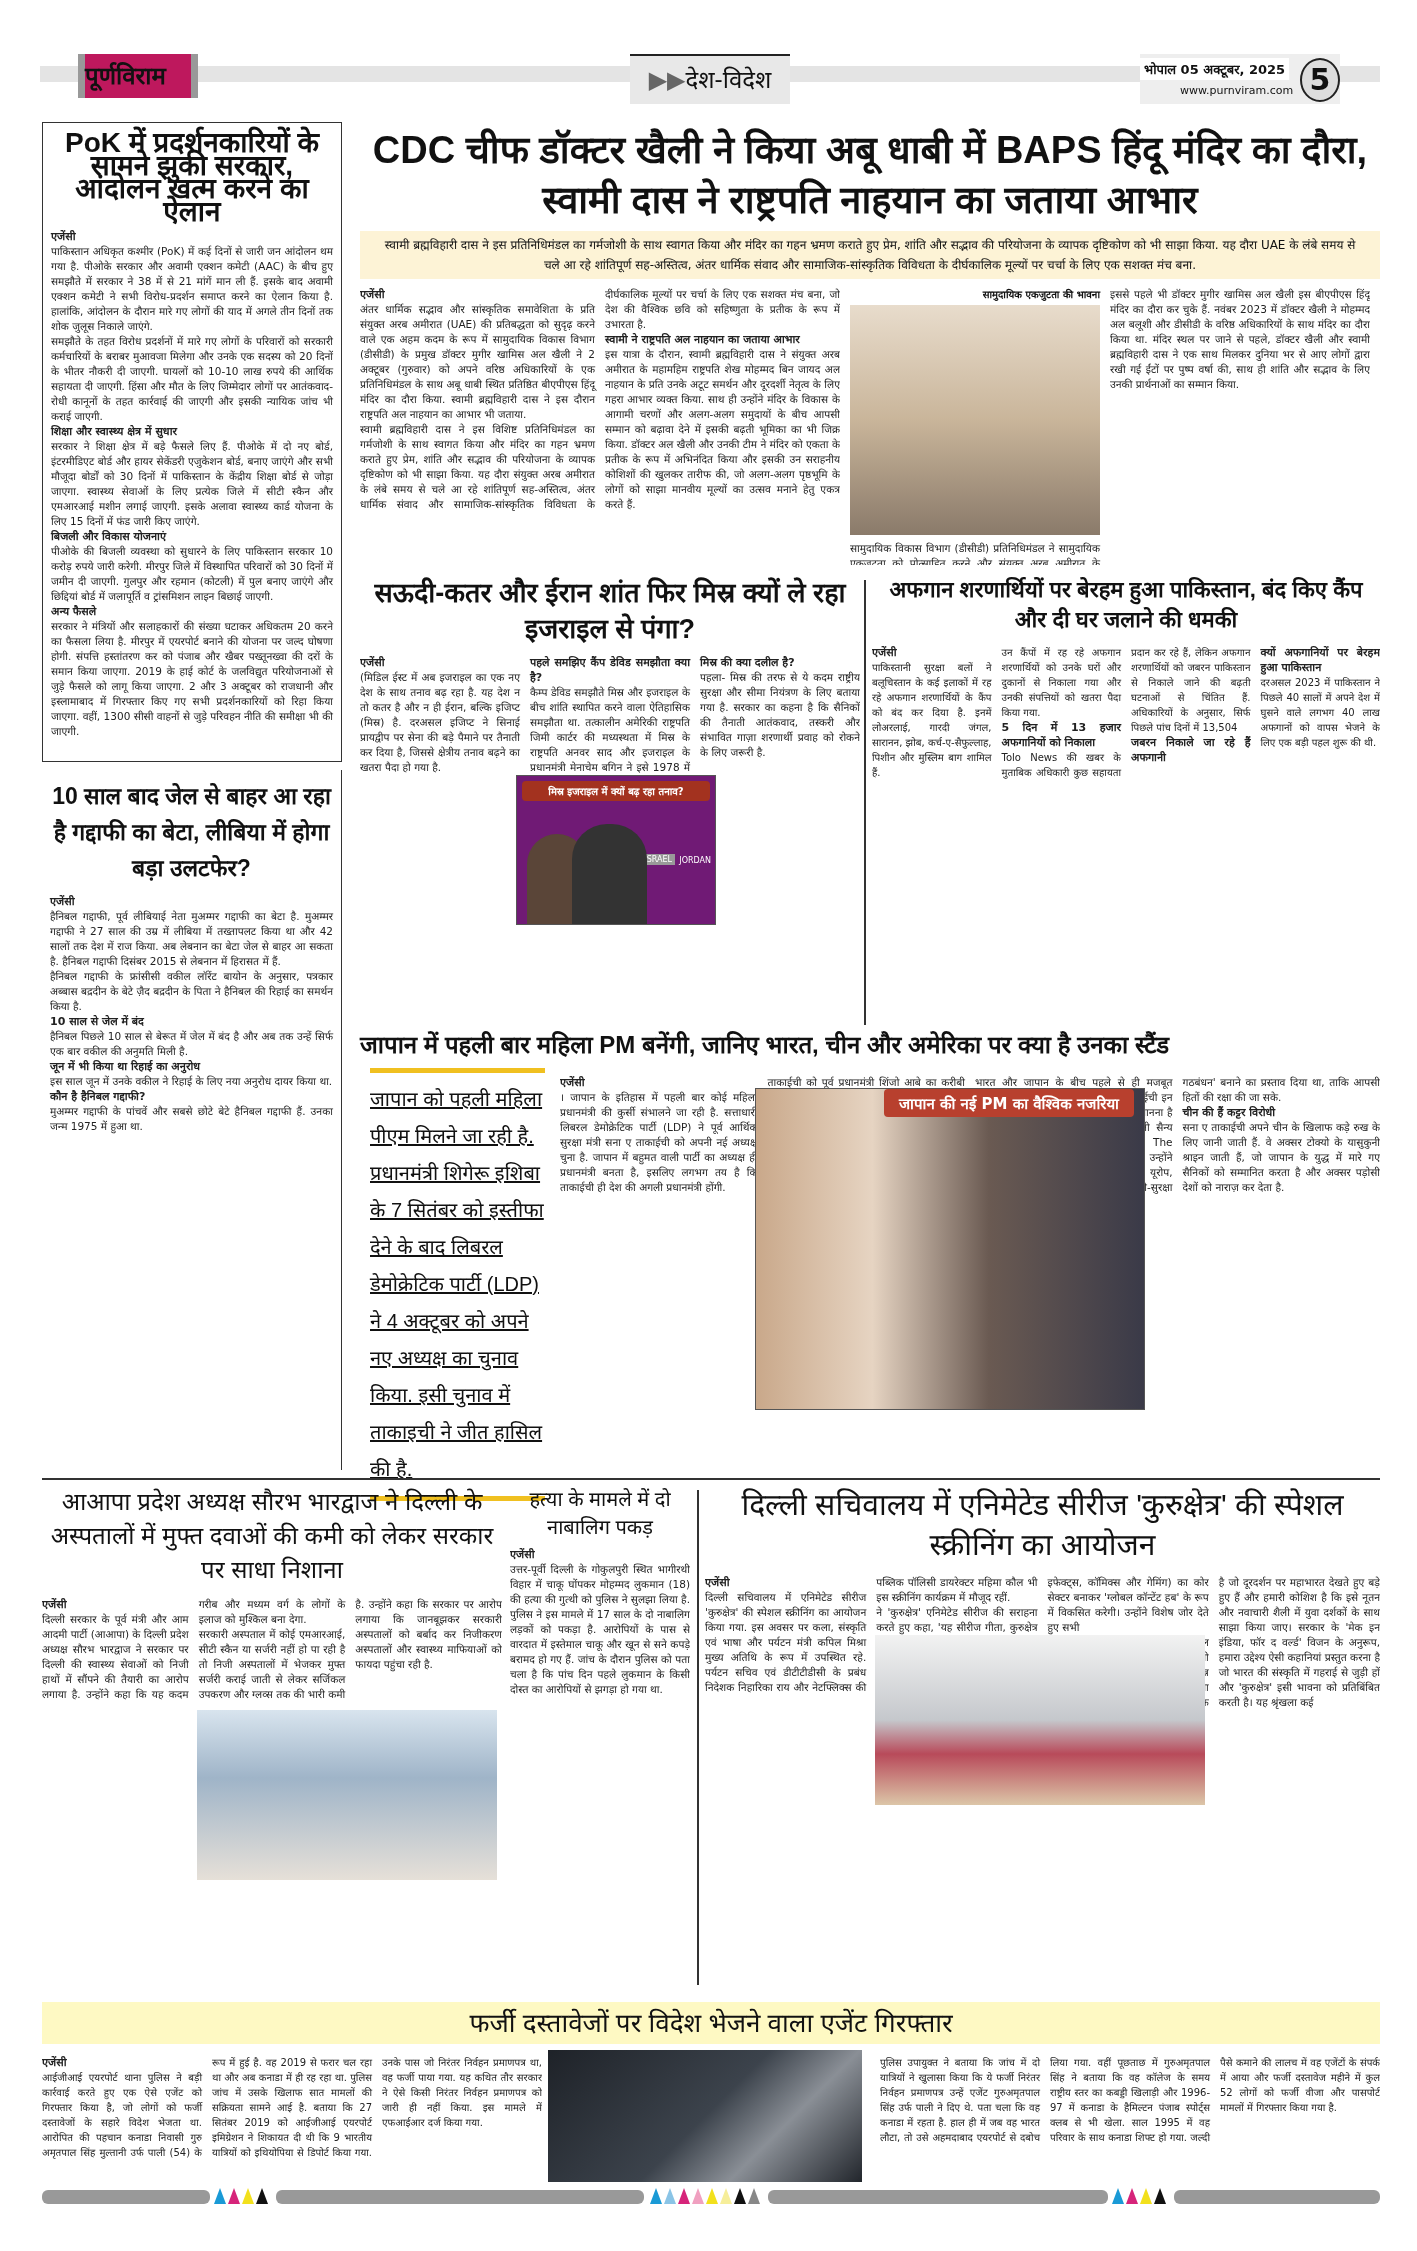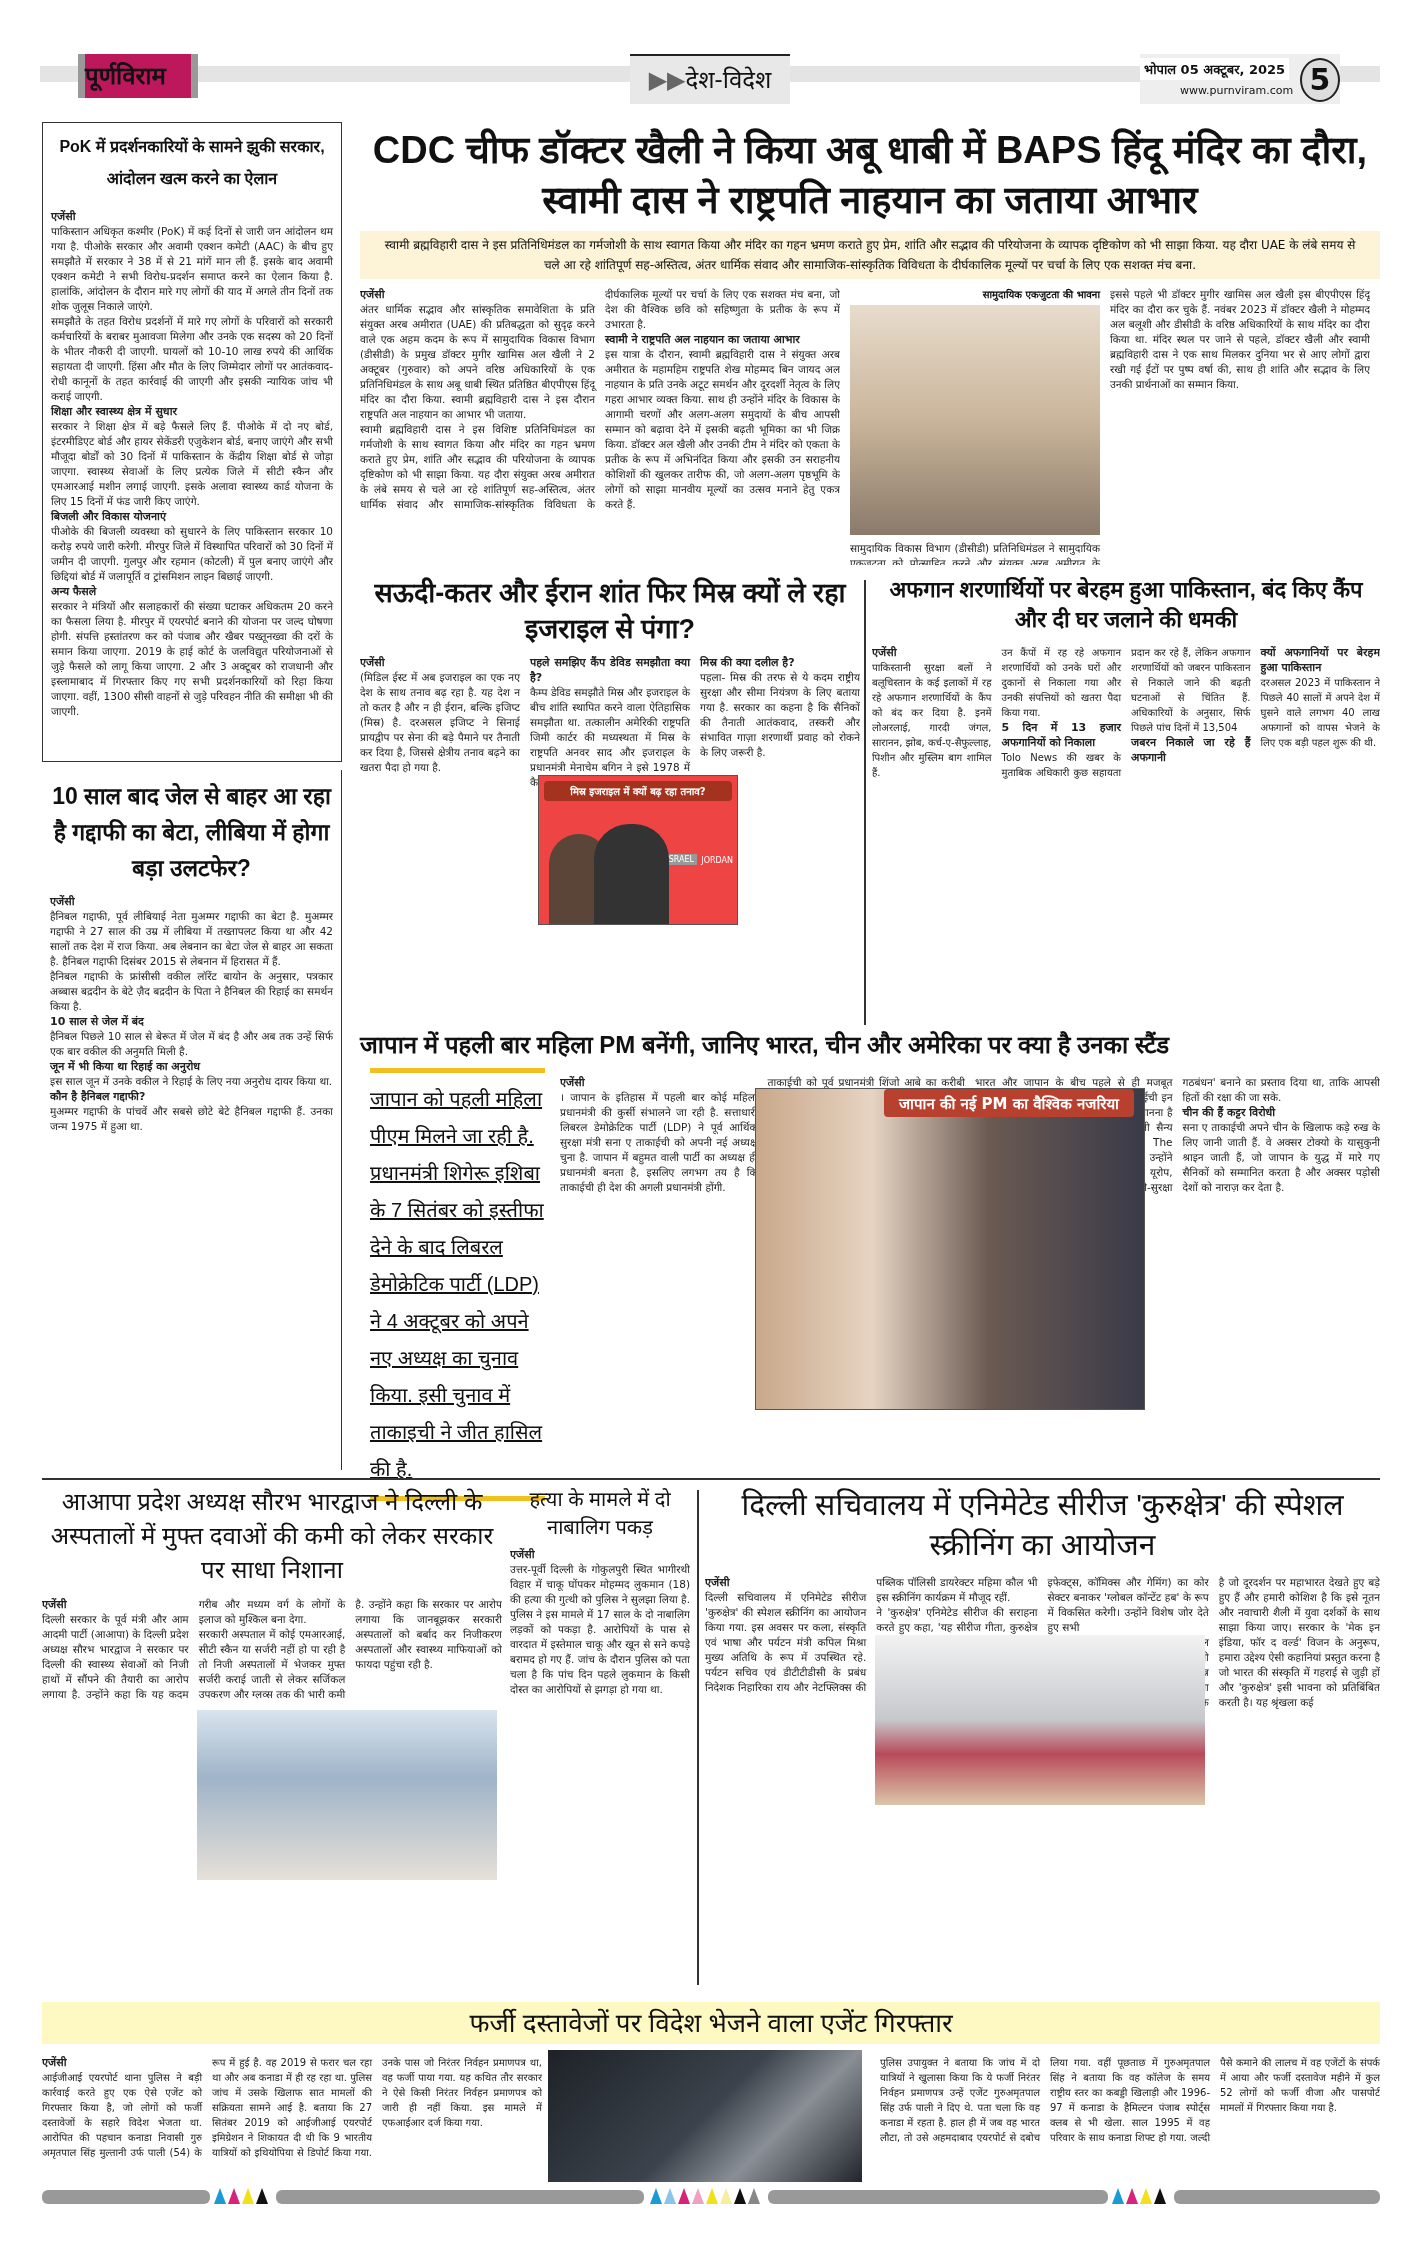--- a/index.html
+++ b/index.html
@@ -38,21 +38,21 @@
   <div class="brand">पूर्णविराम</div>
   <div class="section"><span style="color:#666">▶▶</span><span>देश-विदेश</span></div>
   <div class="dateline">
     <div class="date">भोपाल 05 अक्टूबर, 2025</div>
     <div class="site">www.purnviram.com</div>
     <div class="pageno">5</div>
   </div>
 </div>
 
 <div class="abs box" style="left:42px;top:122px;width:300px;height:640px;padding:8px 8px;overflow:hidden">
-  <h2 style="font-size:16px;line-height:32px;margin-bottom:14px">PoK में प्रदर्शनकारियों के सामने झुकी सरकार, आंदोलन खत्म करने का ऐलान</h2>
+  <h2 style="font-size:28px;line-height:23px;margin-bottom:6px">PoK में प्रदर्शनकारियों के सामने झुकी सरकार, आंदोलन खत्म करने का ऐलान</h2>
   <div class="body-text">
     <div class="subhead">एजेंसी</div>
     <p>पाकिस्तान अधिकृत कश्मीर (PoK) में कई दिनों से जारी जन आंदोलन थम गया है. पीओके सरकार और अवामी एक्शन कमेटी (AAC) के बीच हुए समझौते में सरकार ने 38 में से 21 मांगें मान ली हैं. इसके बाद अवामी एक्शन कमेटी ने सभी विरोध-प्रदर्शन समाप्त करने का ऐलान किया है. हालांकि, आंदोलन के दौरान मारे गए लोगों की याद में अगले तीन दिनों तक शोक जुलूस निकाले जाएंगे.</p>
     <p>समझौते के तहत विरोध प्रदर्शनों में मारे गए लोगों के परिवारों को सरकारी कर्मचारियों के बराबर मुआवजा मिलेगा और उनके एक सदस्य को 20 दिनों के भीतर नौकरी दी जाएगी. घायलों को 10-10 लाख रुपये की आर्थिक सहायता दी जाएगी. हिंसा और मौत के लिए जिम्मेदार लोगों पर आतंकवाद-रोधी कानूनों के तहत कार्रवाई की जाएगी और इसकी न्यायिक जांच भी कराई जाएगी.</p>
     <div class="subhead">शिक्षा और स्वास्थ्य क्षेत्र में सुधार</div>
     <p>सरकार ने शिक्षा क्षेत्र में बड़े फैसले लिए हैं. पीओके में दो नए बोर्ड, इंटरमीडिएट बोर्ड और हायर सेकेंडरी एजुकेशन बोर्ड, बनाए जाएंगे और सभी मौजूदा बोर्डों को 30 दिनों में पाकिस्तान के केंद्रीय शिक्षा बोर्ड से जोड़ा जाएगा. स्वास्थ्य सेवाओं के लिए प्रत्येक जिले में सीटी स्कैन और एमआरआई मशीन लगाई जाएगी. इसके अलावा स्वास्थ्य कार्ड योजना के लिए 15 दिनों में फंड जारी किए जाएंगे.</p>
     <div class="subhead">बिजली और विकास योजनाएं</div>
     <p>पीओके की बिजली व्यवस्था को सुधारने के लिए पाकिस्तान सरकार 10 करोड़ रुपये जारी करेगी. मीरपुर जिले में विस्थापित परिवारों को 30 दिनों में जमीन दी जाएगी. गुलपुर और रहमान (कोटली) में पुल बनाए जाएंगे और छिद्दियां बोर्ड में जलापूर्ति व ट्रांसमिशन लाइन बिछाई जाएगी.</p>
     <div class="subhead">अन्य फैसले</div>
     <p>सरकार ने मंत्रियों और सलाहकारों की संख्या घटाकर अधिकतम 20 करने का फैसला लिया है. मीरपुर में एयरपोर्ट बनाने की योजना पर जल्द घोषणा होगी. संपत्ति हस्तांतरण कर को पंजाब और खैबर पख्तूनख्वा की दरों के समान किया जाएगा. 2019 के हाई कोर्ट के जलविद्युत परियोजनाओं से जुड़े फैसले को लागू किया जाएगा. 2 और 3 अक्टूबर को राजधानी और इस्लामाबाद में गिरफ्तार किए गए सभी प्रदर्शनकारियों को रिहा किया जाएगा. वहीं, 1300 सीसी वाहनों से जुड़े परिवहन नीति की समीक्षा भी की जाएगी.</p>
@@ -100,21 +100,21 @@
   <h2 style="font-size:27px;line-height:36px">सऊदी-कतर और ईरान शांत फिर मिस्र क्यों ले रहा इजराइल से पंगा?</h2>
   <div style="position:relative;margin-top:8px">
     <div class="body-text cols3" style="height:370px;overflow:hidden">
       <div class="subhead">एजेंसी</div>
       <p>(मिडिल ईस्ट में अब इजराइल का एक नए देश के साथ तनाव बढ़ रहा है. यह देश न तो कतर है और न ही ईरान, बल्कि इजिप्ट (मिस्र) है. दरअसल इजिप्ट ने सिनाई प्रायद्वीप पर सेना की बड़े पैमाने पर तैनाती कर दिया है, जिससे क्षेत्रीय तनाव बढ़ने का खतरा पैदा हो गया है.</p>
       <div class="subhead">पहले समझिए कैंप डेविड समझौता क्या है?</div>
       <p>कैम्प डेविड समझौते मिस्र और इजराइल के बीच शांति स्थापित करने वाला ऐतिहासिक समझौता था. तत्कालीन अमेरिकी राष्ट्रपति जिमी कार्टर की मध्यस्थता में मिस्र के राष्ट्रपति अनवर साद और इजराइल के प्रधानमंत्री मेनाचेम बगिन ने इसे 1978 में कैम्प डेविड में हस्ताक्षरित किया.</p>
       <div class="subhead">मिस्र की क्या दलील है?</div>
       <p>पहला- मिस्र की तरफ से ये कदम राष्ट्रीय सुरक्षा और सीमा नियंत्रण के लिए बताया गया है. सरकार का कहना है कि सैनिकों की तैनाती आतंकवाद, तस्करी और संभावित गाज़ा शरणार्थी प्रवाह को रोकने के लिए जरूरी है.</p>
     </div>
-    <div style="position:absolute;left:178px;top:120px;width:200px;height:150px;background:#ef4444;border:1px solid #555">
+    <div style="position:absolute;left:156px;top:120px;width:200px;height:150px;background:#701a75;border:1px solid #555">
       <div class="caption-band" style="font-size:10px;margin:5px;padding:3px;background:#a3321f">मिस्र इजराइल में क्यों बढ़ रहा तनाव?</div>
       <div style="position:absolute;right:40px;top:78px;font-size:8px;background:#999;color:#fff;padding:1px 3px">ISRAEL</div>
       <div style="position:absolute;right:4px;top:80px;font-size:8px;color:#fff">JORDAN</div>
       <div style="position:absolute;left:10px;bottom:0;width:60px;height:90px;background:#5a4538;border-radius:30px 30px 0 0"></div>
       <div style="position:absolute;left:55px;bottom:0;width:75px;height:100px;background:#333;border-radius:35px 35px 0 0"></div>
     </div>
   </div>
 </div>
 <div class="vline" style="left:864px;top:580px;height:445px"></div>
 

